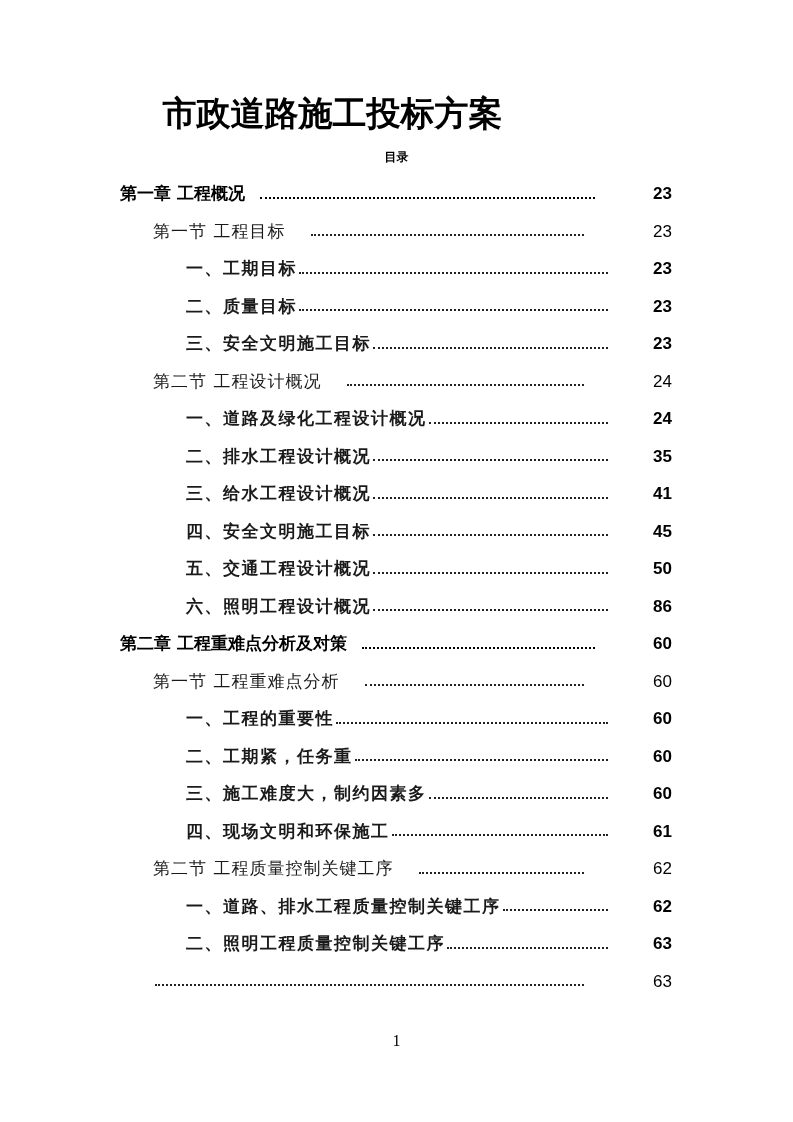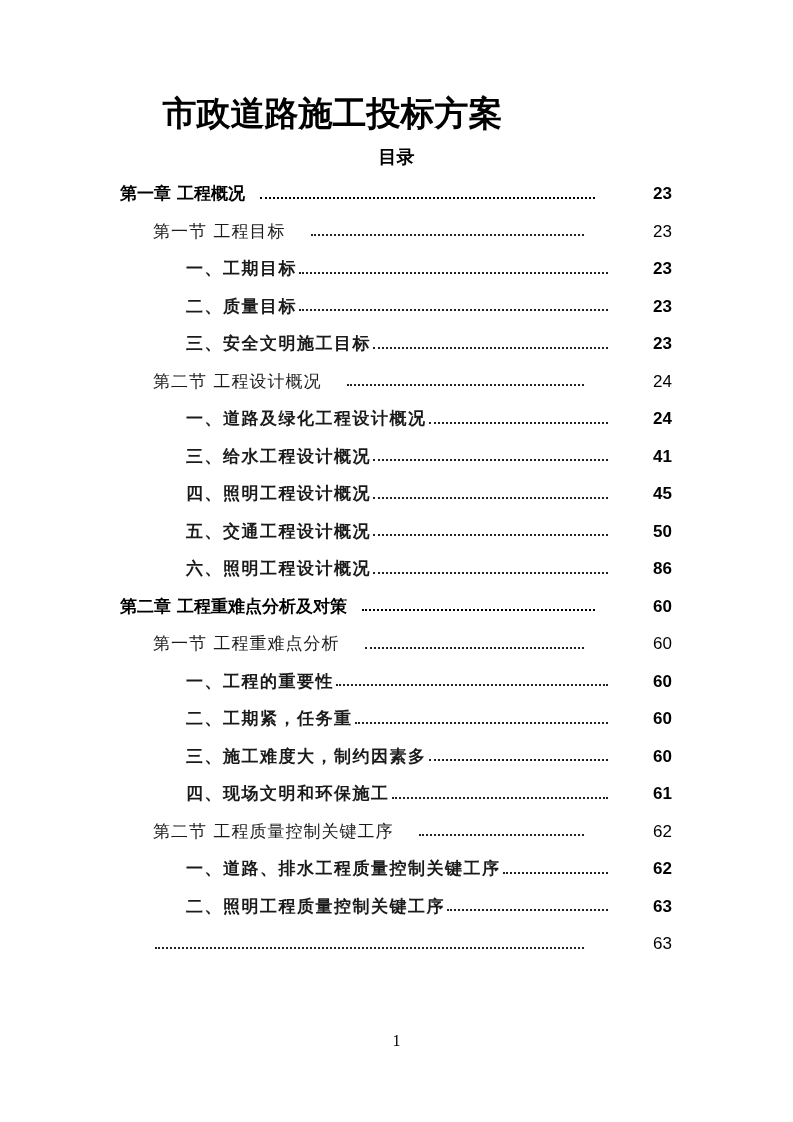--- a/index.html
+++ b/index.html
@@ -2,21 +2,21 @@
 <html><head>
 <meta charset="utf-8">
 <style>
   html, body { margin: 0; padding: 0; background: #ffffff; }
   body { width: 793px; height: 1122px; position: relative; overflow: hidden;
          font-family: "DejaVu Sans", "Liberation Sans", sans-serif; color: #000; }
   .title { position: absolute; top: 88px; left: 0; width: 665px; text-align: center;
            font-family: "DejaVu Serif", "Liberation Serif", serif; font-weight: bold;
            font-size: 34px; letter-spacing: 0px; line-height: 50px; }
   .subtitle { position: absolute; top: 143px; left: 0; width: 793px; text-align: center;
-              font-weight: bold; font-size: 18px; line-height: 28px; }
+              font-weight: bold; font-size: 12px; line-height: 28px; }
   .toc { position: absolute; top: 175px; left: 120px; width: 552px; }
   .row { display: flex; align-items: baseline; height: 37.5px; line-height: 37.5px;
          font-size: 17px; white-space: nowrap; }
   .row.level-0 { font-weight: bold; padding-left: 0; gap: 13px; }
   .row.level-1 { padding-left: 33px; letter-spacing: 1px; gap: 24px; }
   .row.level-2 { padding-left: 66px; letter-spacing: 1.5px; font-weight: bold; }
   .row .label { flex: 0 0 auto; color: #1a1a1a; }
   .row.level-0 .label { color: #000; }
   .row .leader { flex: 1 1 auto; overflow: hidden; margin: 0 2px; position: relative; top: -4px;
                  border-bottom: 2px dotted #222; height: 0; align-self: flex-end; margin-bottom: 10px; }
@@ -63,26 +63,31 @@
     <span class="label">第二节  工程设计概况</span>
     <span class="leader"></span>
     <span class="page">24</span>
   </div>
   <div class="row level-2">
     <span class="label">一、道路及绿化工程设计概况</span>
     <span class="leader"></span>
     <span class="page">24</span>
   </div>
   <div class="row level-2">
+    <span class="label">二、排水工程设计概况</span>
+    <span class="leader"></span>
+    <span class="page">35</span>
+  </div>
+  <div class="row level-2">
     <span class="label">三、给水工程设计概况</span>
     <span class="leader"></span>
     <span class="page">41</span>
   </div>
   <div class="row level-2">
-    <span class="label">四、照明工程设计概况</span>
+    <span class="label">四、安全文明施工目标</span>
     <span class="leader"></span>
     <span class="page">45</span>
   </div>
   <div class="row level-2">
     <span class="label">五、交通工程设计概况</span>
     <span class="leader"></span>
     <span class="page">50</span>
   </div>
   <div class="row level-2">
     <span class="label">六、照明工程设计概况</span>

